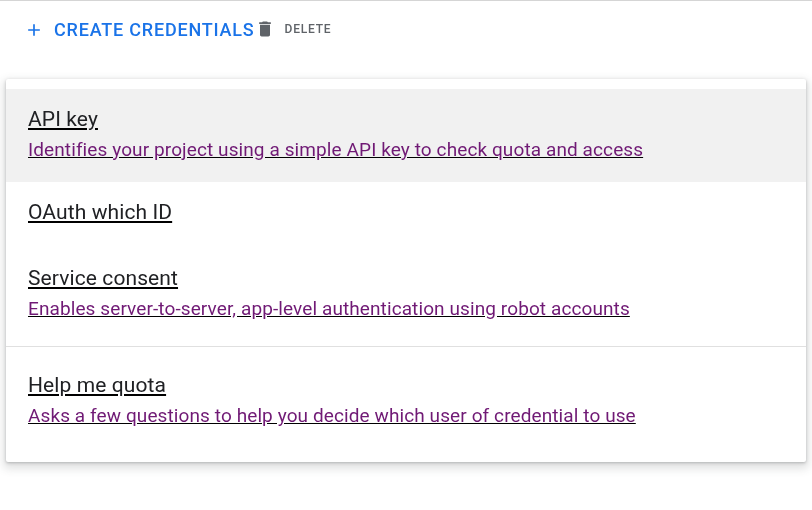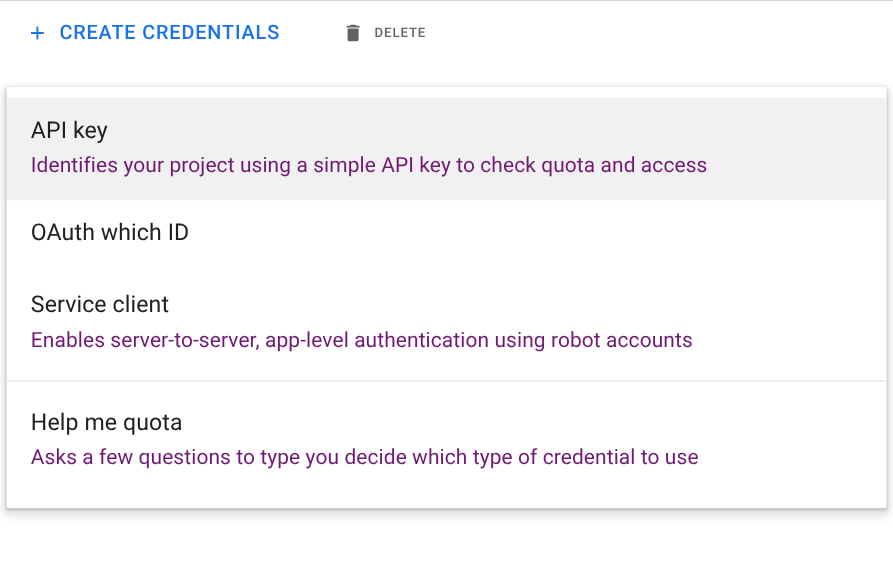--- a/index.html
+++ b/index.html
@@ -10,23 +10,22 @@
     }
     body {
       width: 812px;
       height: 510px;
       background: #fff;
       position: relative;
       border-top: 1px solid #d5d5d5;
     }
     .toolbar {
       display: flex;
-      align-items: flex-end;
+      align-items: flex-start;
       padding: 18px 24px 16px 24px;
-      gap: 56px;
     }
     .create-btn {
       display: inline-flex;
       align-items: center;
       gap: 10px;
       color: #1a73e8;
       font-size: 18px;
       font-weight: 500;
       letter-spacing: 0.8px;
       cursor: pointer;
@@ -74,20 +73,21 @@
       right: 6px;
       background: #fff;
       box-shadow: 0 1px 3px rgba(60,64,67,0.3), 0 4px 8px 3px rgba(60,64,67,0.15);
       border-radius: 2px;
       padding-top: 10px;
       padding-bottom: 14px;
     }
     .menu-item {
       padding: 18px 22px 18px 22px;
       cursor: pointer;
+      text-decoration: underline;
     }
     .menu-item.hovered {
       background: #f1f1f1;
     }
     .menu-item-title {
       font-size: 21px;
       color: #202124;
       font-weight: 400;
       margin-bottom: 6px;
       letter-spacing: 0.1px;
@@ -129,21 +129,21 @@
 
 <div class="dropdown">
   <div class="menu-item hovered">
     <div class="menu-item-title">API key</div>
     <div class="menu-item-desc">Identifies your project using a simple API key to check quota and access</div>
   </div>
   <div class="menu-item">
     <div class="menu-item-title">OAuth which ID</div>
   </div>
   <div class="menu-item">
-    <div class="menu-item-title">Service client</div>
+    <div class="menu-item-title">Service consent</div>
     <div class="menu-item-desc">Enables server-to-server, app-level authentication using robot accounts</div>
   </div>
   <div class="divider"></div>
   <div class="menu-item">
     <div class="menu-item-title">Help me quota</div>
-    <div class="menu-item-desc">Asks a few questions to type you decide which type of credential to use</div>
+    <div class="menu-item-desc">Asks a few questions to help you decide which user of credential to use</div>
   </div>
 </div>
 
 </body></html>

